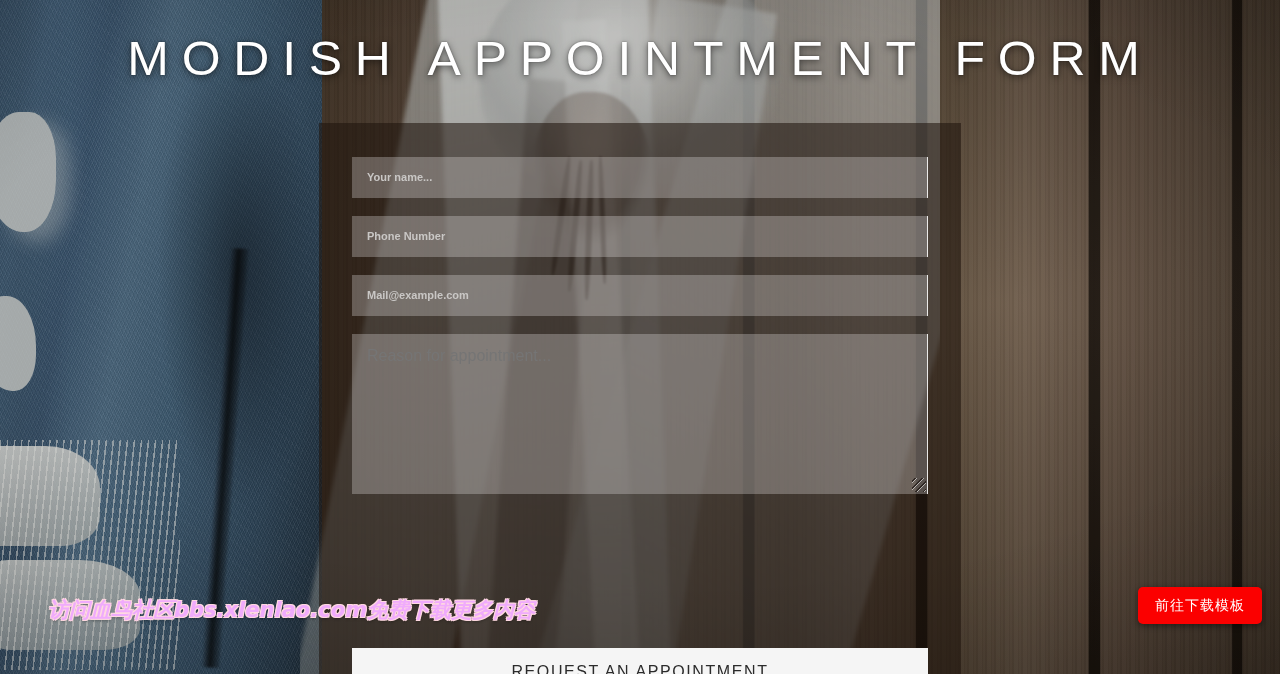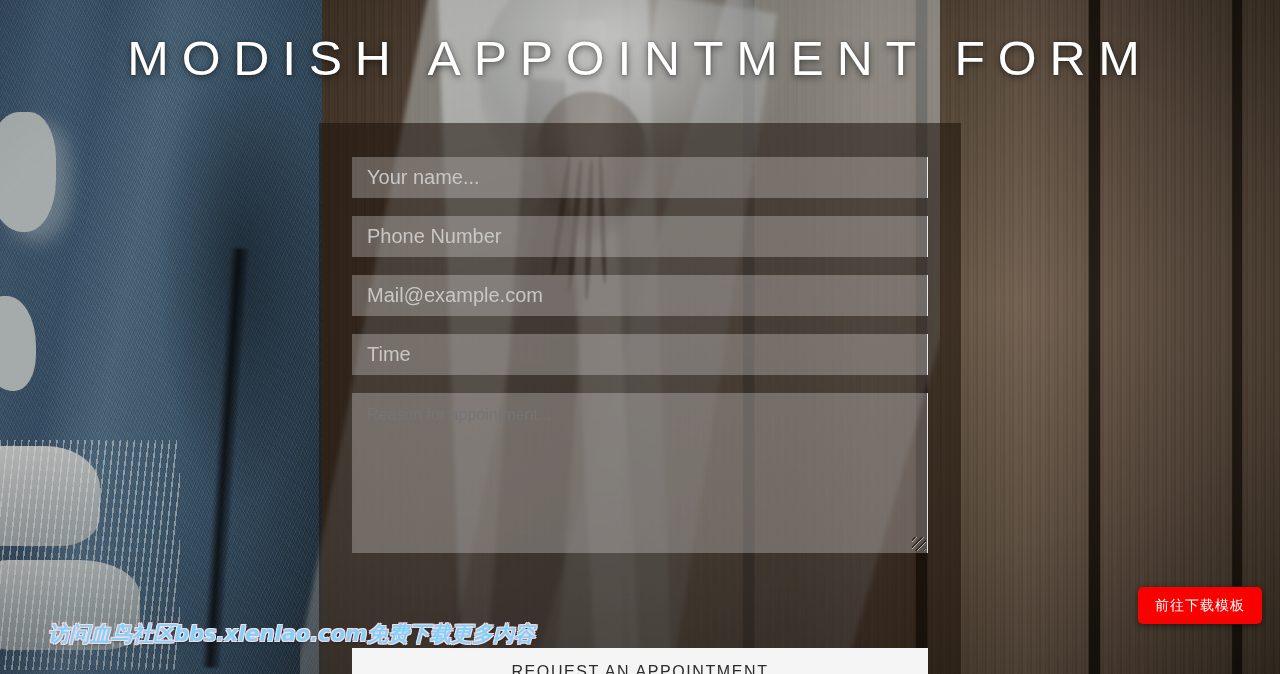--- a/index.html
+++ b/index.html
@@ -141,21 +141,21 @@
     background:rgba(30,19,13,.56);
     box-sizing:border-box;
   }
   .form-inner{position:absolute;left:33px;top:34px;width:576px;}
 
   .field{
     display:block;box-sizing:border-box;width:576px;height:41px;
     margin:0 0 18px 0;padding:0 15px;
     background:rgba(232,230,228,.30);
     border:none;border-right:1px solid rgba(255,255,255,.85);
-    color:#f0efed;font-size:20px;font-weight:400;
+    color:#f0efed;font-size:11px;font-weight:700;
     font-family:"Liberation Sans","DejaVu Sans",sans-serif;
     outline:none;line-height:41px;
   }
   .field::placeholder{color:#c9c7c5;opacity:1;}
 
   .reason{
     box-sizing:border-box;width:576px;height:160px;margin:0;
     padding:13px 15px;resize:none;
     background:rgba(232,230,228,.30);
     border:none;border-right:1px solid rgba(255,255,255,.85);
@@ -174,23 +174,23 @@
   .submit-btn{
     position:absolute;left:352px;top:648px;width:576px;height:48px;
     background:#f5f5f5;border:none;outline:none;cursor:pointer;
     color:#2b2b2b;font-size:16px;letter-spacing:1.6px;font-weight:400;
     font-family:"Liberation Sans","DejaVu Sans",sans-serif;
     text-align:center;line-height:48px;padding:0;
   }
 
   
   .watermark{
-    position:absolute;left:48px;top:620px;
+    position:absolute;left:48px;top:596px;
     font-size:21px;font-weight:700;font-style:italic;letter-spacing:0px;
-    color:#7dd3fc;white-space:nowrap;
+    color:#f0abfc;white-space:nowrap;
     font-family:"DejaVu Sans","Liberation Sans",sans-serif;
     text-shadow:
       -1px -1px 0 #ffd9e1, 1px -1px 0 #ffd9e1,
       -1px 1px 0 #ffd9e1, 1px 1px 0 #ffd9e1,
       0 2px 3px rgba(0,0,0,.35);
   }
   .dl-button{
     position:absolute;left:1138px;top:587px;width:124px;height:37px;
     background:#fb0000;border:none;border-radius:5px;cursor:pointer;
     color:#ffffff;font-size:14px;letter-spacing:1px;
@@ -239,21 +239,20 @@
 <div class="form-panel">
   <div class="form-inner">
 
     <input class="field" type="text" placeholder="Your name..." style="">
 
     <input class="field" type="text" placeholder="Phone Number" style="">
 
     <input class="field" type="text" placeholder="Mail@example.com" style="">
 
 
-    <input class="field" type="text" placeholder="Time" style="">
 
     <div class="reason-wrap">
       <textarea class="reason" placeholder="Reason for appointment..." style=""></textarea>
       <div class="grip"></div>
     </div>
 
   </div>
 </div>
 
 <button class="submit-btn">REQUEST AN APPOINTMENT</button>

